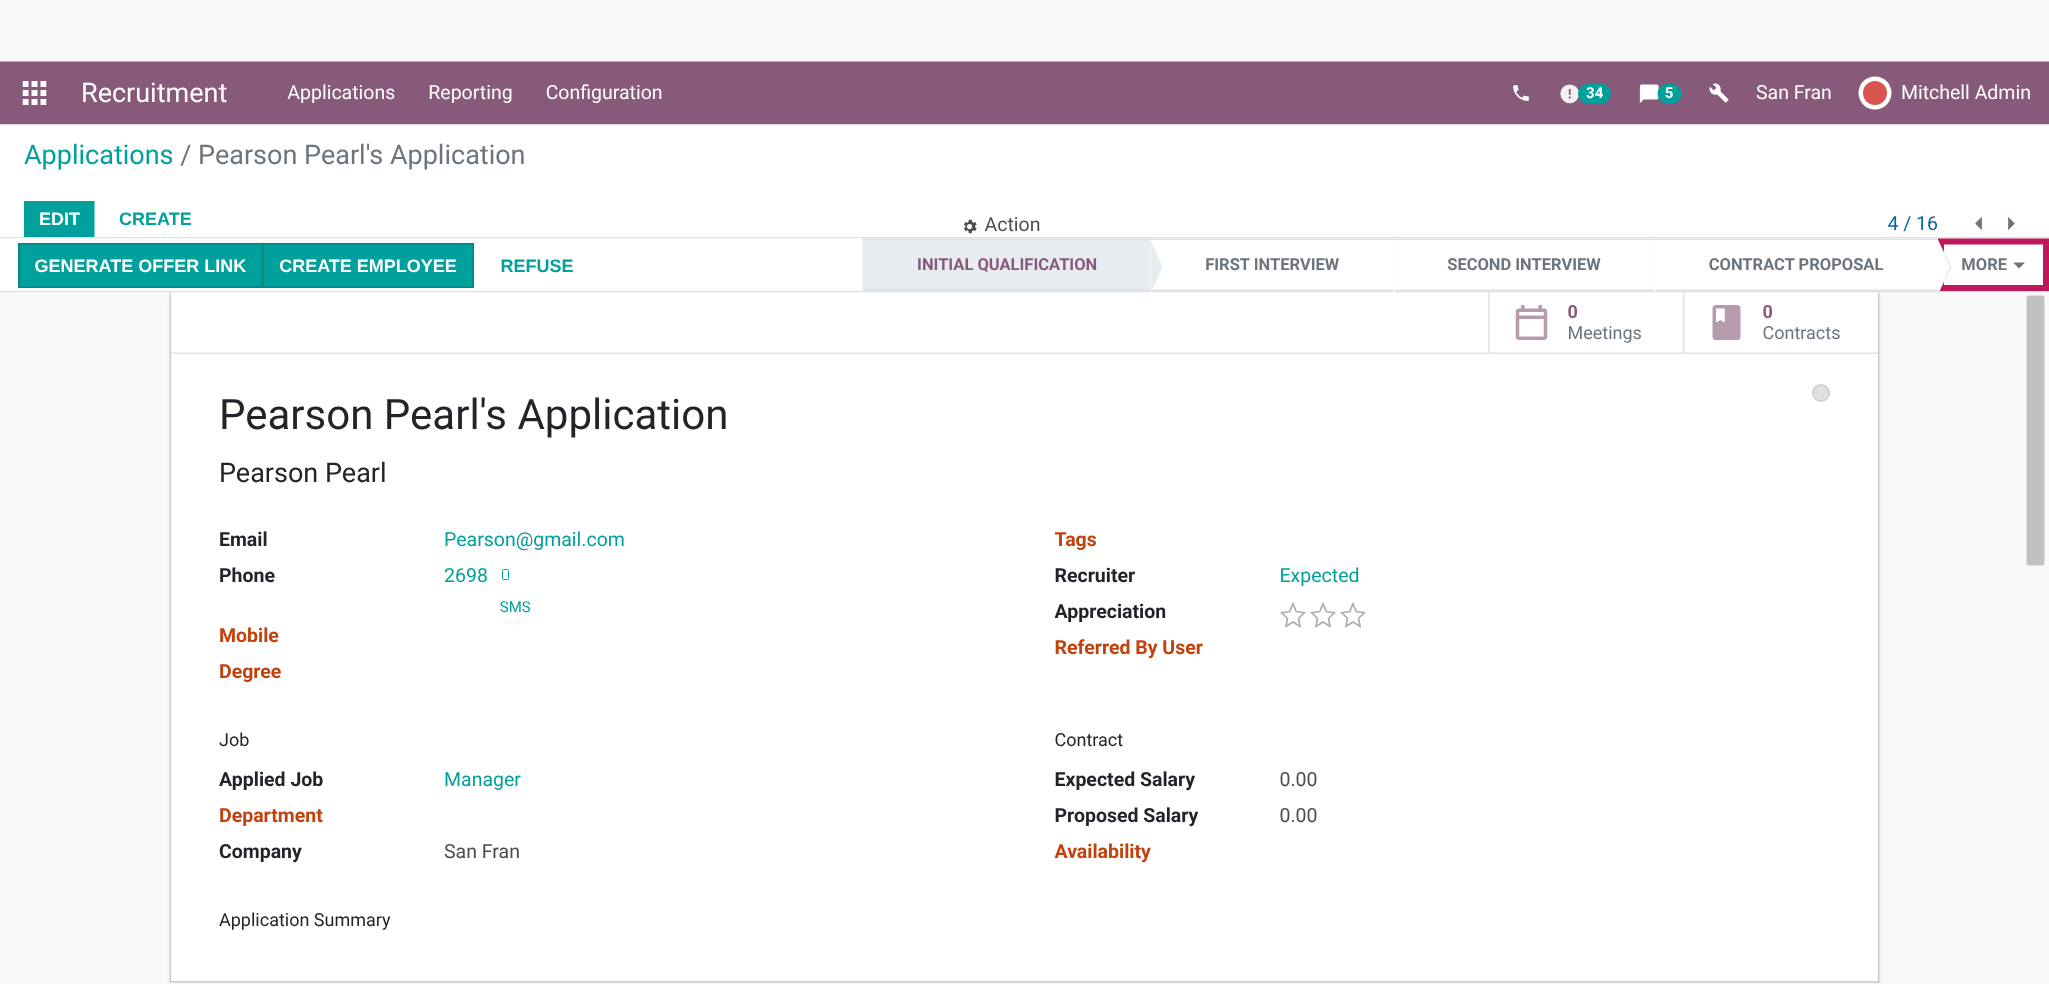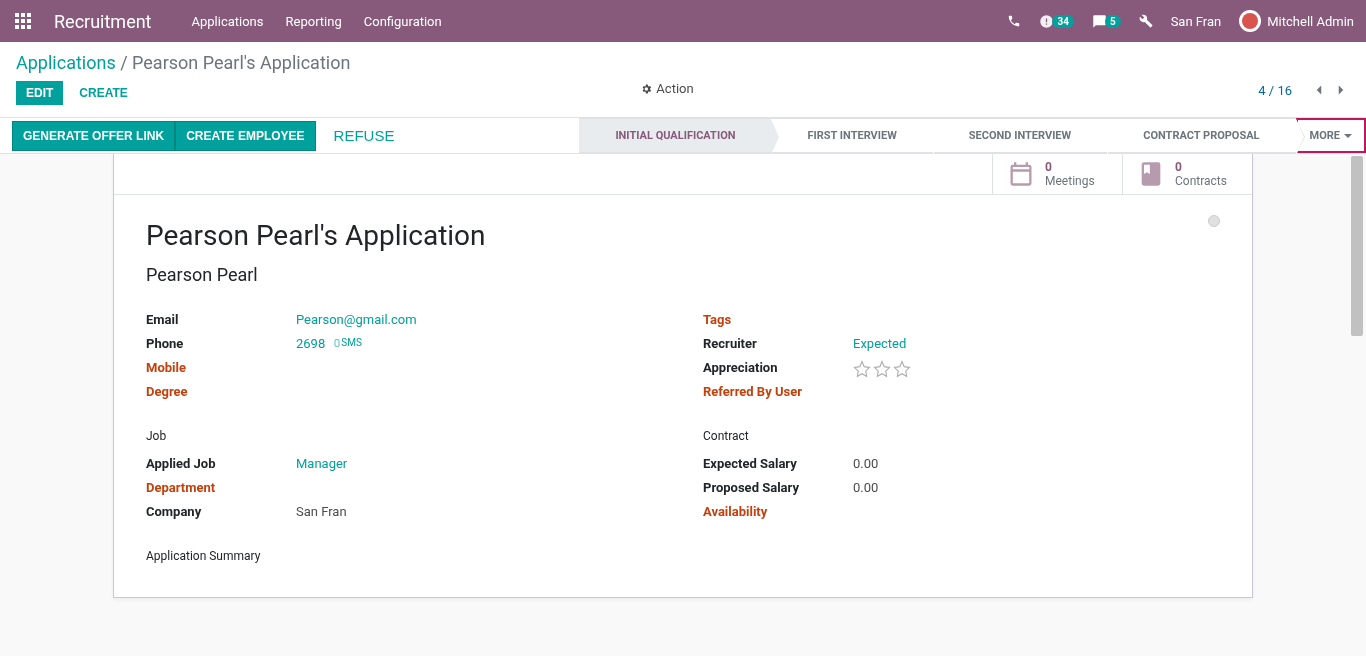--- a/index.html
+++ b/index.html
@@ -1,58 +1,58 @@
 <!DOCTYPE html>
 <html><head>
 <meta charset="utf-8">
 <style>
 * { box-sizing: border-box; margin: 0; padding: 0; }
 body { font-family: -apple-system, BlinkMacSystemFont, "Segoe UI", Roboto, "Helvetica Neue", Arial, sans-serif; font-size: 13px; color: #4c4c4c; background: #f9f9f9; width: 1366px; height: 656px; overflow: hidden; }
 
 
-.navbar { background: #875a7b; height: 42px; display: flex; align-items: center; padding: 0 12px; color: #fff; }
+.navbar { background: #875a7b; height: 42px; display: flex; align-items: center; padding: 0 12px; color: #fff; margin-top: 41px; }
 .apps-icon { width: 22px; height: 22px; cursor: pointer; margin-right: 20px; display: inline-flex; align-items: center; justify-content: center; }
 .apps-icon svg { fill: #fff; }
 .brand { font-size: 18px; font-weight: 400; margin-right: 40px; }
 .nav-menu { display: flex; gap: 22px; font-size: 13px; }
 .nav-item { color: #fff; cursor: pointer; }
 .nav-right { margin-left: auto; display: flex; align-items: center; gap: 18px; }
 .nav-ic { display: inline-flex; align-items: center; position: relative; cursor: pointer; }
 .nav-ic svg { fill: #fff; }
 .badge { background: #00a09d; color: #fff; font-size: 10px; padding: 1px 5px; border-radius: 8px; margin-left: -2px; font-weight: bold;}
 .avatar { width: 22px; height: 22px; border-radius: 50%; background: #fff; display: inline-flex; align-items: center; justify-content: center; margin-right: 6px; overflow: hidden; }
 .avatar-inner { width: 16px; height: 16px; border-radius: 50%; background: #d9534f; }
 .nav-text { font-size: 13px; }
 
 
 .controls { padding: 10px 16px 0; background: #fff; border-bottom: 1px solid #dee2e6; }
 .breadcrumb { font-size: 18px; color: #6c757d; margin-bottom: 8px; }
 .breadcrumb a { color: #00a09d; text-decoration: none; }
-.ctrl-row { display: flex; align-items: flex-start; height: 36px; }
+.ctrl-row { display: flex; align-items: flex-end; height: 36px; }
 .btn { padding: 5px 10px; font-size: 12px; border: none; cursor: pointer; margin-right: 6px; }
 .btn-primary { background: #00a09d; color: #fff; text-transform: uppercase; font-weight: bold; }
 .btn-link { background: transparent; color: #00a09d; text-transform: uppercase; font-weight: bold; }
 .action-drop { margin-left: auto; margin-right: auto; color: #4c4c4c; cursor: pointer; display: flex; align-items: center; gap: 4px; font-size: 13px; position: absolute; left: 50%; transform: translateX(-80%); }
 .pager { margin-left: auto; display: flex; align-items: center; gap: 18px; color: #0369a1; }
 .pager-arrows { display: flex; gap: 4px; }
 .pager-arrows svg { cursor: pointer; }
 
 
 .status-bar { display: flex; align-items: stretch; background: #fff; border-bottom: 1px solid #dee2e6; height: 36px; }
 .status-left { display: flex; align-items: center; padding-left: 12px; }
 .btn-offer { background: #00a09d; color: #fff; font-weight: bold; font-size: 12px; padding: 7px 10px; border: 1px solid #00867d; cursor: pointer; }
-.btn-refuse { color: #00a09d; background: transparent; border: none; font-weight: normal; font-size: 15px; padding: 7px 10px; margin-left: 8px; cursor: pointer; }
+.btn-refuse { color: #00a09d; background: transparent; border: none; font-weight: bold; font-size: 12px; padding: 7px 10px; margin-left: 8px; cursor: pointer; }
 .stages { margin-left: auto; display: flex; align-items: stretch; }
 .stage { position: relative; padding: 0 36px; display: flex; align-items: center; font-size: 11px; font-weight: bold; color: #6c757d; background: #fff; cursor: pointer; border-top: 1px solid #dee2e6; border-bottom: 1px solid #dee2e6; }
 .stage.active { color: #875a7b; background: #e9ecef; }
 .stage::after { content: ''; position: absolute; right: -8px; top: 0; width: 0; height: 0; border-top: 18px solid transparent; border-bottom: 18px solid transparent; border-left: 8px solid #fff; z-index: 1; }
 .stage.active::after { border-left-color: #e9ecef; }
 .stage::before { content: ''; position: absolute; right: -9px; top: 0; width: 0; height: 0; border-top: 18px solid transparent; border-bottom: 18px solid transparent; border-left: 9px solid #dee2e6; z-index: 0; }
 .stage:last-child::after, .stage:last-child::before { display: none; }
-.more-stage { padding: 0 12px; display: flex; align-items: center; font-size: 11px; font-weight: bold; color: #6c757d; border: 2px solid #be185d; cursor: pointer; gap: 4px; }
+.more-stage { padding: 0 12px; display: flex; align-items: center; font-size: 11px; font-weight: bold; color: #6c757d; border: 4px solid #be185d; cursor: pointer; gap: 4px; }
 .caret-down { width: 0; height: 0; border-left: 4px solid transparent; border-right: 4px solid transparent; border-top: 4px solid #6c757d; }
 
 
 .sheet-wrap { padding: 0; background: #f9f9f9; height: calc(656px - 42px - 60px - 36px); overflow-y: auto; position: relative; }
 .sheet { background: #fff; max-width: 1140px; margin: 0 auto; border: 1px solid #c8c8d3; border-top: none; box-shadow: 0 2px 4px rgba(0,0,0,0.05); }
 .stat-buttons { display: flex; justify-content: flex-end; border-bottom: 1px solid #dee2e6; }
 .stat-btn { display: flex; align-items: center; gap: 10px; padding: 6px 14px; border-left: 1px solid #dee2e6; cursor: pointer; min-width: 130px; }
 .stat-btn svg { fill: #875a7b; opacity: 0.6; }
 .stat-text { display: flex; flex-direction: column; font-size: 12px; }
 .stat-text .count { color: #875a7b; font-weight: bold; }
@@ -62,21 +62,21 @@
 .kanban-dot { position: absolute; top: 20px; right: 32px; width: 12px; height: 12px; border-radius: 50%; background: #e0e0e0; border: 1px solid #ccc; cursor: pointer; }
 h1.title { font-size: 28px; font-weight: 400; color: #212529; margin-bottom: 12px; }
 h2.subtitle { font-size: 18px; font-weight: 400; color: #212529; margin-bottom: 24px; }
 
 .form-grid { display: grid; grid-template-columns: 1fr 1fr; gap: 0 40px; }
 .field-row { display: flex; padding: 3px 0; min-height: 24px; font-size: 13px; }
 .field-label { width: 150px; color: #212529; font-weight: bold; flex-shrink: 0; }
 .field-label.muted { color: #c2410c; }
 .field-value { color: #4c4c4c; }
 .field-value a { color: #00a09d; text-decoration: none; }
-.sms-link { font-size: 10px; margin-left: 8px; color: #00a09d; display: inline-flex; align-items: flex-end; gap: 0; }
+.sms-link { font-size: 10px; margin-left: 8px; color: #00a09d; display: inline-flex; align-items: flex-start; gap: 12px; flex-direction: column; }
 .sms-link svg { fill: #00a09d; }
 
 .stars { display: flex; gap: 2px; }
 .stars svg { fill: none; stroke: #adadad; stroke-width: 1.5; cursor: pointer; }
 
 .section-hd { font-size: 12px; color: #212529; margin: 24px 0 10px; font-weight: 400; }
 
 .scrollbar-fake { position: absolute; right: 2px; top: 0; width: 14px; height: 100%; background: transparent; }
 .scrollbar-thumb { position: absolute; right: 1px; top: 2px; width: 12px; height: 180px; background: #c1c1c1; border-radius: 2px; }
 </style>

